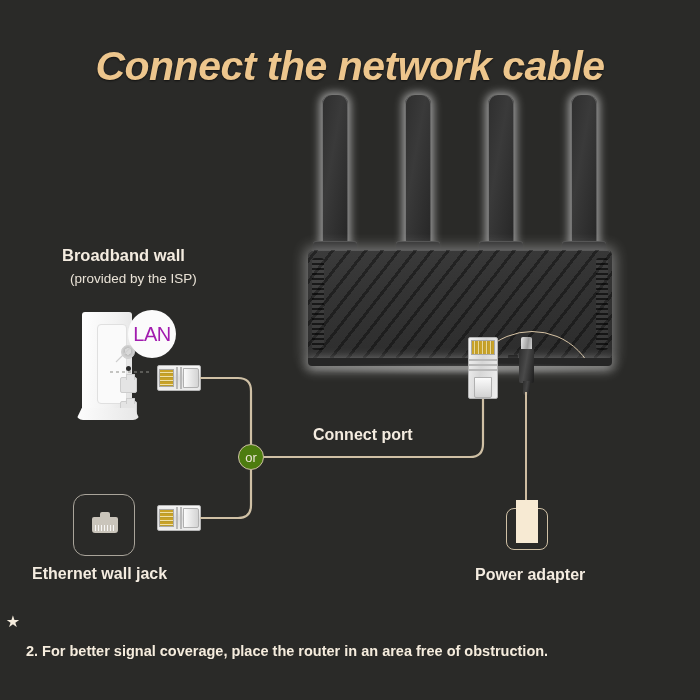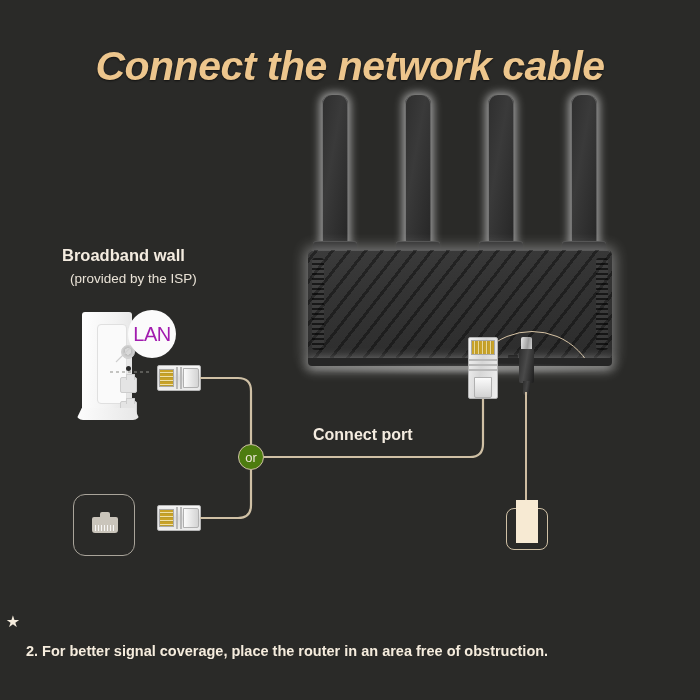--- a/index.html
+++ b/index.html
@@ -329,20 +329,21 @@
 
   <div id="power-plug">
     <div id="pp-tip"></div>
     <div id="pp-body"></div>
     <div id="pp-neck"></div>
   </div>
   <div id="power-cable"></div>
 
   <div id="pa-box"></div>
   <div id="pa-block"></div>
+  <div class="lbl" id="poweradapter-label">Power adapter</div>
 
   <div class="lbl" id="modem-title">Broadband wall</div>
   <div id="modem-sub">(provided by the ISP)</div>
 
   <div id="modem">
     <div id="modem-body">
       <div id="modem-panel">
         <div id="m-coax"></div>
         <div id="m-btn"></div>
         <div class="m-rj" id="m-rj1"></div>
@@ -353,20 +354,21 @@
   </div>
 
   <svg id="lan-leader" viewBox="0 0 30 26">
     <line x1="28" y1="0" x2="4" y2="24" stroke="#cfcfcf" stroke-width="1.1"></line>
   </svg>
   <div id="lan-bubble">LAN</div>
 
   <div id="walljack">
     <div id="wj-icon"></div>
   </div>
+  <div class="lbl" id="walljack-label">Ethernet wall jack</div>
 
   <div class="rj-h" id="rj-modem">
     <div class="shell"></div>
     <div class="pins"></div>
     <div class="ridge" style="left:19px"></div>
     <div class="ridge" style="left:23px"></div>
     <div class="clip"></div>
   </div>
   <div class="rj-h" id="rj-wall">
     <div class="shell"></div>

